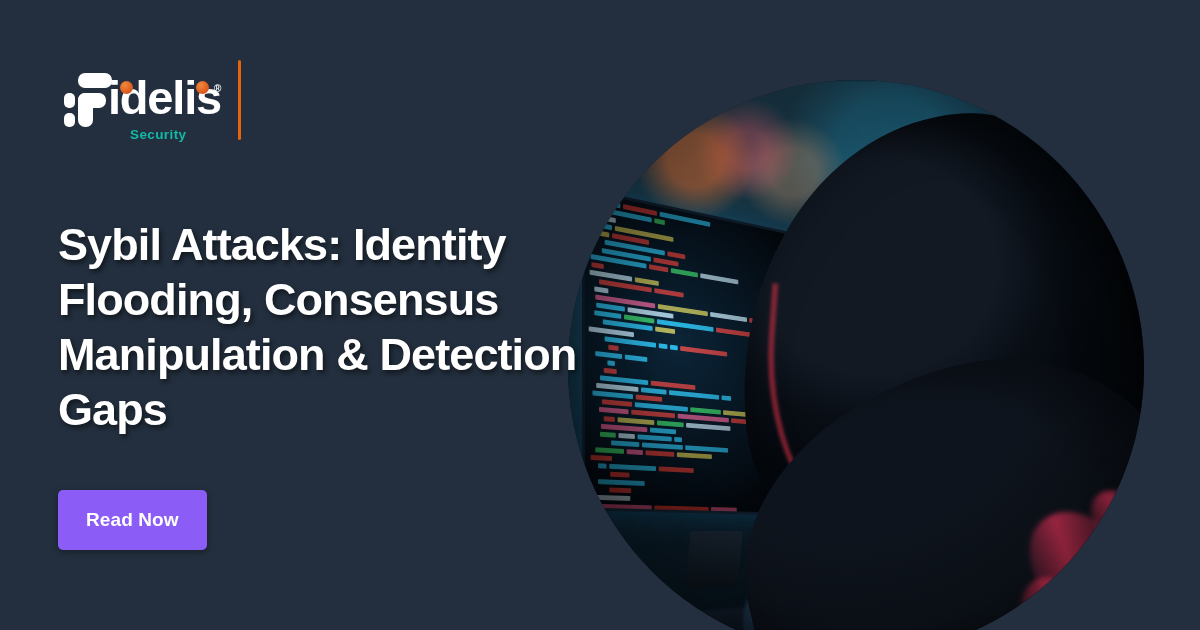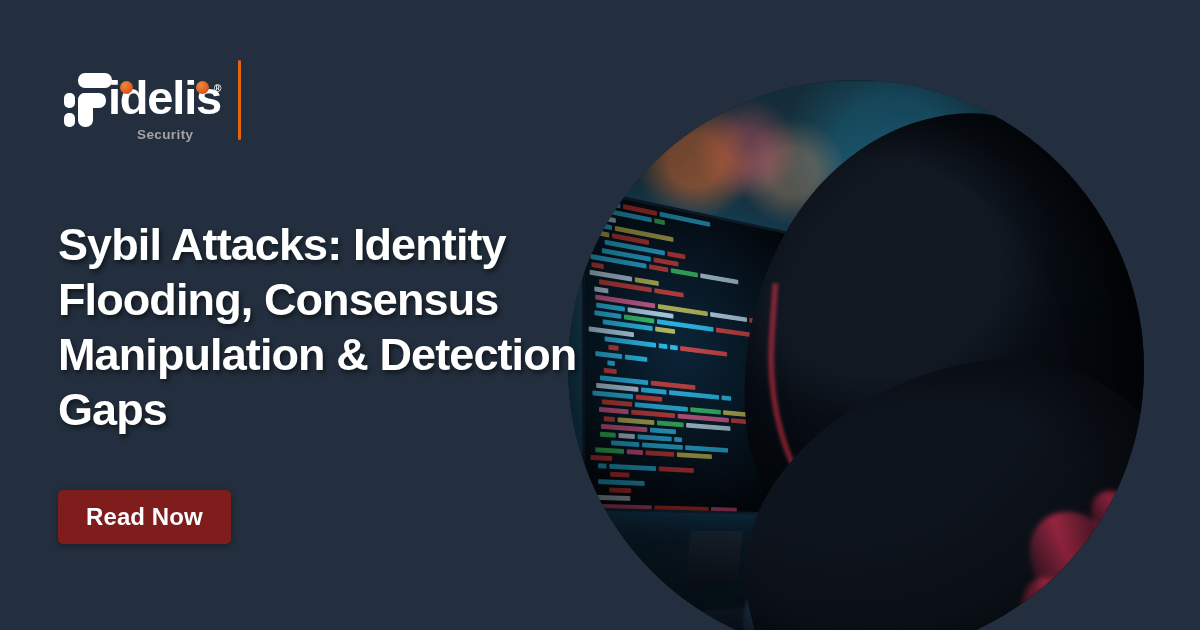--- a/index.html
+++ b/index.html
@@ -177,22 +177,22 @@
     position:absolute; border-radius:50%;
     background:radial-gradient(circle at 36% 32%, #f08a3c, #d9541a 72%, #b8430f 100%);
   }
   .dot-i1 { left:56px;  top:12px; width:13px; height:13px; }
   .dot-i2 { left:132px; top:12px; width:13px; height:13px; }
   .reg {
     position:absolute; left:150px; top:14px;
     font-size:10px; color:#ffffff; font-weight:700;
   }
   .security {
-    position:absolute; left:73px; top:58px;
-    font-size:13.5px; font-weight:700; color:#a3a3a3;
+    position:absolute; left:66px; top:58px;
+    font-size:13.5px; font-weight:700; color:#14b8a6;
     letter-spacing:.4px;
   }
 
   .divider {
     width:3px; height:80px;
     background:#e4650d;
     margin:0 32px 0 22px;
     border-radius:2px;
   }
   .tagline {
@@ -209,24 +209,24 @@
     line-height:1.22; letter-spacing:-.9px;
     text-shadow:2px 3px 5px rgba(0,0,0,.55);
     z-index:5;
   }
 
   
   .cta {
     position:absolute;
     left:58px; top:490px;
     display:inline-block;
-    background:#7f1d1d;
+    background:#8b5cf6;
     color:#ffffff;
-    font-size:24px; font-weight:700;
-    padding:13px 28px;
+    font-size:19px; font-weight:700;
+    padding:19px 28px;
     border:none; border-radius:5px;
     letter-spacing:.1px;
     cursor:pointer;
     z-index:5;
     box-shadow:0 2px 6px rgba(0,0,0,.35);
   }
 </style>
 </head>
 <body>
 

